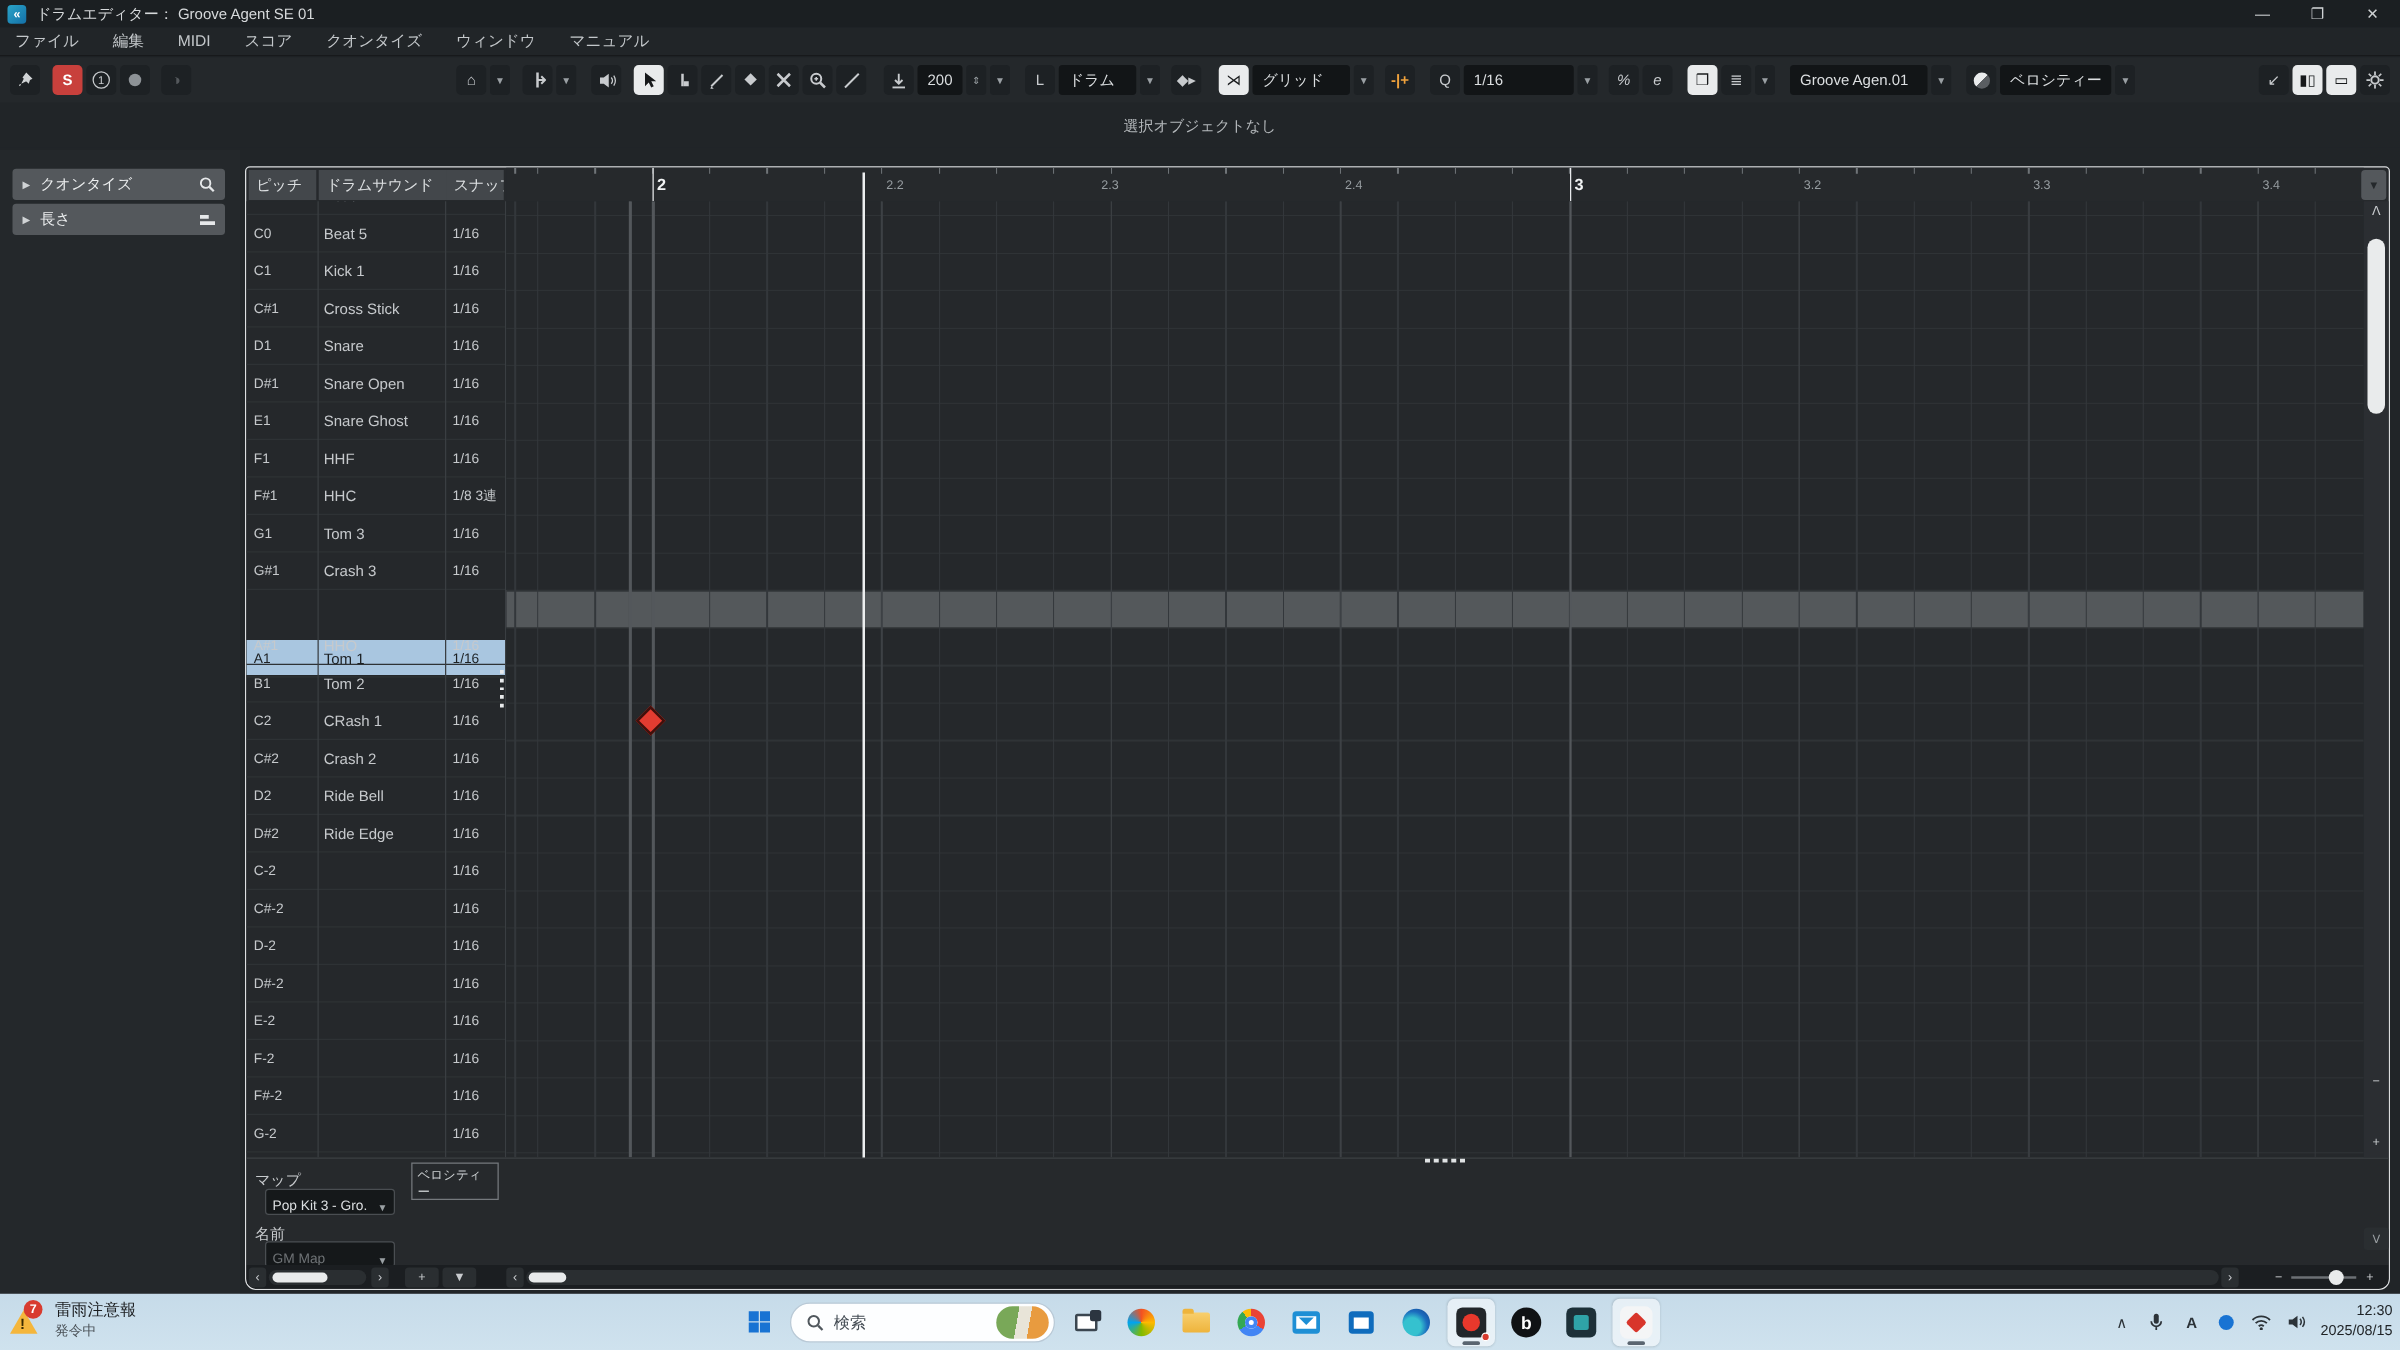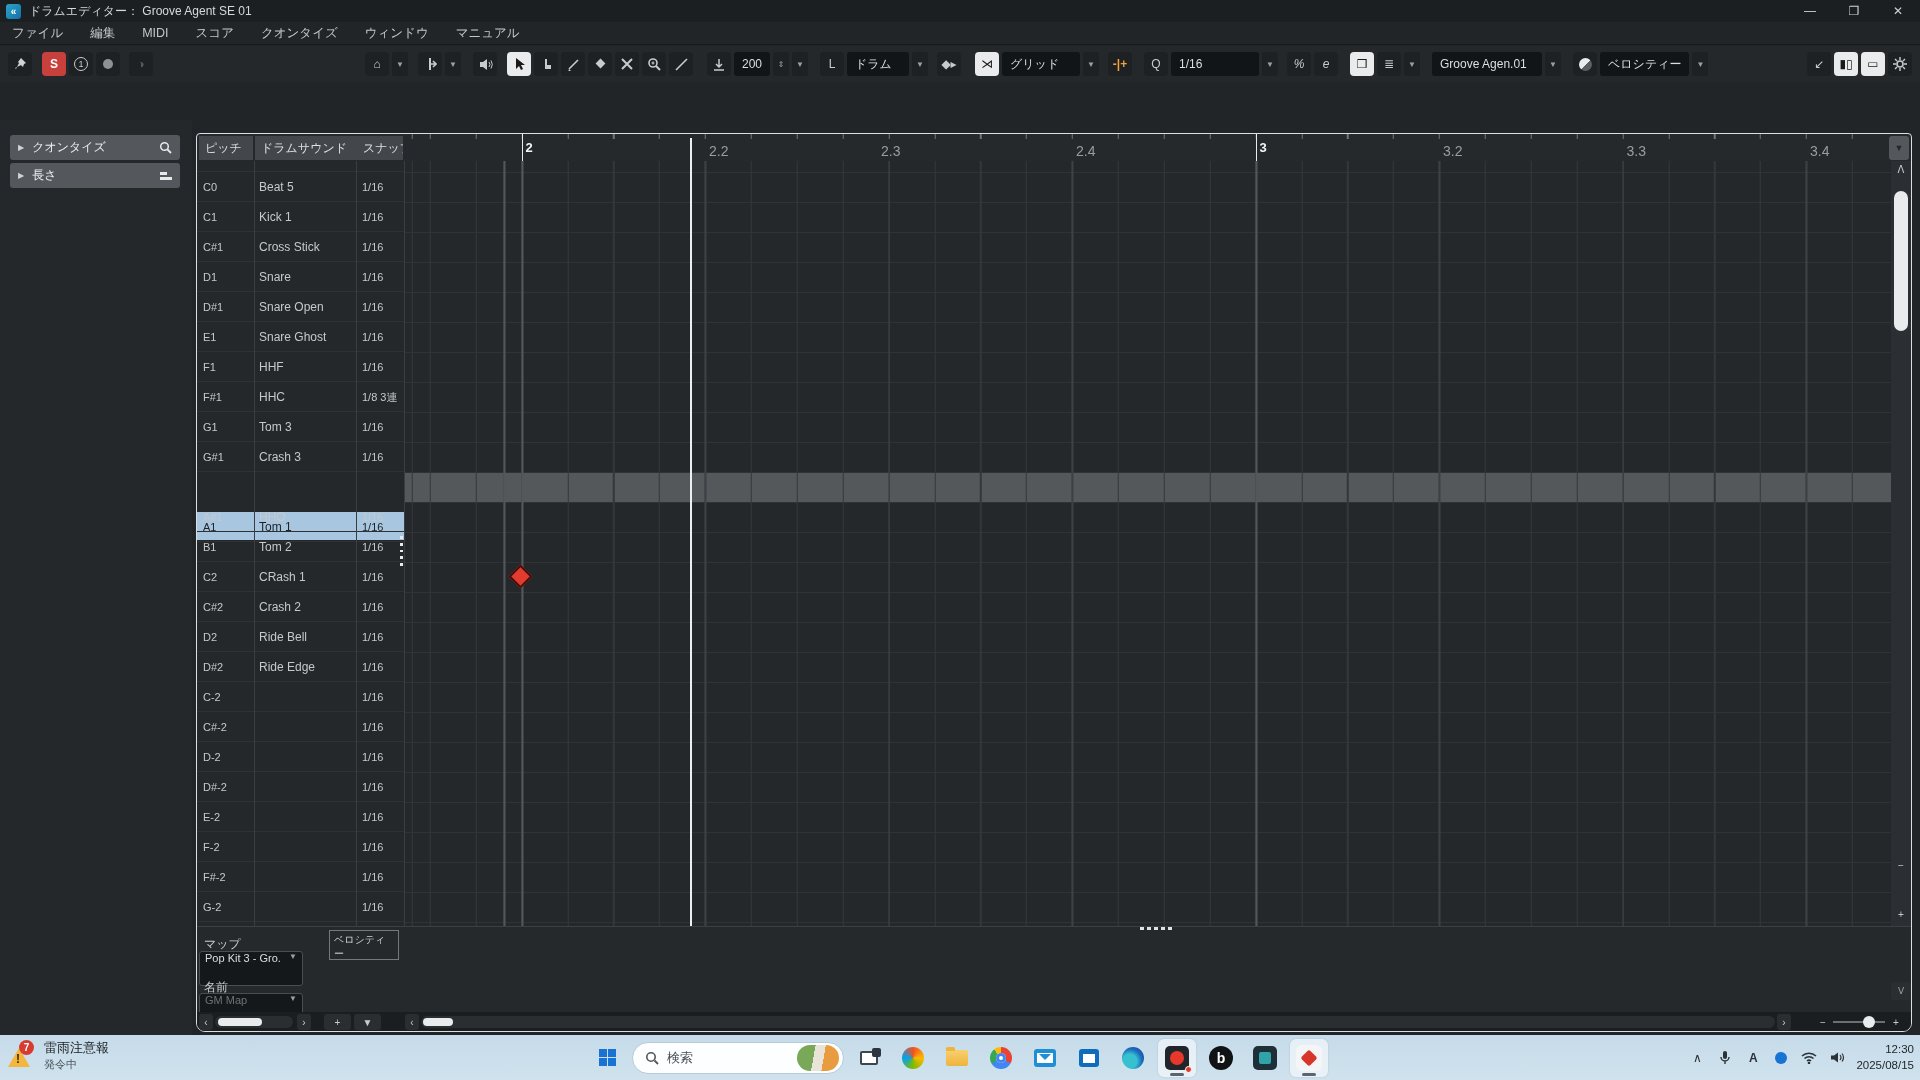--- a/index.html
+++ b/index.html
@@ -51,21 +51,21 @@
   
   #editor { position:absolute; left:196px; top:133px; width:1716px; height:899px; background:#26292c;
     border:1px solid #dcdee0; border-radius:4px 4px 9px 9px; overflow:hidden; }
 
   .col-head { position:absolute; top:2px; height:24px; background:#43474b; color:#dde0e2;
     font-size:12px; display:flex; align-items:center; padding:0 6px; overflow:hidden; white-space:nowrap; }
   #ruler { position:absolute; left:208px; top:0; width:1486px; height:27px; background:#26292c; overflow:hidden; }
   #ruler::before { content:""; position:absolute; left:0; top:0; width:100%; height:5px;
     background:repeating-linear-gradient(to right,#6f7478 0 1px,transparent 1px 45.875px);
     background-position:24.75px 0; }
-  .ruler-label { position:absolute; top:9px; font-size:14px; color:#979da1; white-space:nowrap; }
+  .ruler-label { position:absolute; top:9px; font-size:10px; color:#979da1; white-space:nowrap; }
   .ruler-label.bar { top:6px; font-size:13px; font-weight:bold; color:#f2f4f5; }
   .ruler-bartick { position:absolute; top:0; width:1px; height:27px; background:#e8eaec; }
   #ruler-menu-btn { position:absolute; right:2px; top:2px; width:20px; height:24px; background:#54585c;
     border-radius:3px; color:#24282b; font-size:9px; display:flex; align-items:center; justify-content:center; }
 
   #drum-list { position:absolute; left:0; top:27px; width:208px; height:765px; overflow:hidden;
     background:#25282b; }
   .drum-row { position:absolute; left:0; width:208px; height:30px; border-bottom:1px solid #2e3235;
     color:#c6c9cc; }
   .drum-row .c-pitch { position:absolute; left:6px; top:0; width:48px; line-height:30px; font-size:11px; }
@@ -98,23 +98,23 @@
   #divider-dots i { width:3px; height:3px; background:#e8eaec; }
 
   
   #lane { position:absolute; left:0; top:792px; width:1714px; height:86px; background:#26292c;
     border-top:1px solid #3c4043; }
   #vel-label-box { position:absolute; left:132px; top:3px; width:70px; height:30px;
     border:1px solid #75797d; color:#ccd0d2; font-size:10px; padding:2px 4px; }
   #lane-dots { position:absolute; left:943px; top:0; display:flex; gap:3px; }
   #lane-dots i { width:4px; height:3px; background:#dfe2e4; }
   .footer-label { position:absolute; left:7px; color:#c8cbce; font-size:12px;font-family:Liberation Serif, serif; }
-  .footer-drop { position:absolute; left:2px; width:104px; height:35px; background:#15181a;
+  .footer-drop { position:absolute; left:15px; width:104px; height:21px; background:#15181a;
     border:1px solid #4a4e52; border-radius:3px; color:#dcdfe1; font-size:11px;
-    display:flex; align-items:flex-start; padding:0 5px; }
+    display:flex; align-items:flex-end; padding:0 5px; }
   .footer-drop .dd { margin-left:auto; font-size:8px; color:#9aa0a4; }
   .footer-drop.disabled { color:#6e7superiore275; }
   .footer-drop.disabled { color:#6e7275; }
 
   
   #bottom-strip { position:absolute; left:0; top:878px; width:1714px; height:20px; background:#1b1e21; }
   .strip-btn { position:absolute; top:2px; height:16px; background:#2a2e31; border-radius:3px;
     color:#c8cbce; font-size:10px; display:flex; align-items:center; justify-content:center; }
   .scroll-track { position:absolute; top:4px; height:12px; background:#2a2e31; border-radius:6px; }
   .scroll-thumb { position:absolute; top:2px; height:8px; background:#e9ebec; border-radius:4px; }
@@ -363,20 +363,23 @@
         <div class="tb-btn active">▭</div>
         <div class="tb-btn">
           <svg class="ic" width="14" height="14" viewBox="0 0 14 14">
               <circle cx="7" cy="7" r="3" stroke="#c8cbce" stroke-width="1.6" fill="none"></circle>
               <path d="M7 0v3M7 11v3M0 7h3M11 7h3M2 2l2 2M10 10l2 2M12 2l-2 2M4 10l-2 2" stroke="#c8cbce" stroke-width="1.4"></path>
             </svg>
         </div>
       </div>
     </div>
 
+    <div id="info-line">
+      <span>選択オブジェクトなし</span>
+    </div>
 
     <div id="left-panel">
       <div class="insp-header" style="top:15px">
         <span class="insp-arrow">▶</span>
         <span>クオンタイズ</span>
         <span class="insp-right">
           <svg class="ic" width="13" height="13" viewBox="0 0 13 13">
               <circle cx="5.5" cy="5.5" r="3.8" stroke="#e6e8ea" stroke-width="1.5" fill="none"></circle>
               <path d="M8.5 8.5l3.5 3.5" stroke="#e6e8ea" stroke-width="1.8"></path>
             </svg>

